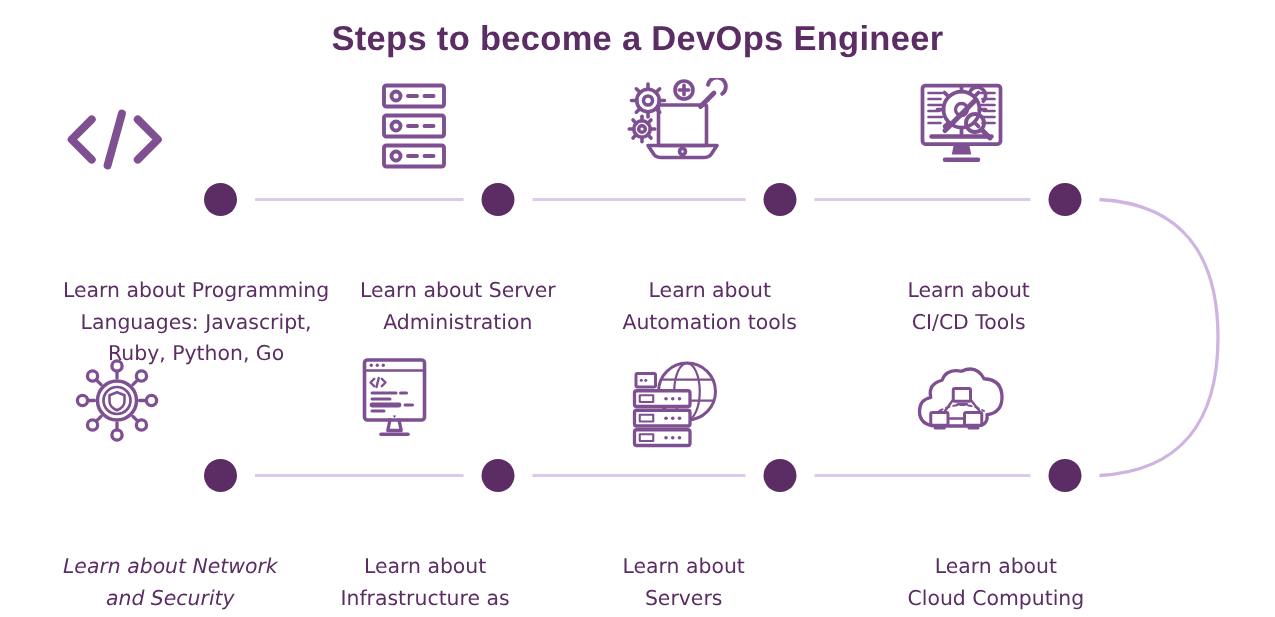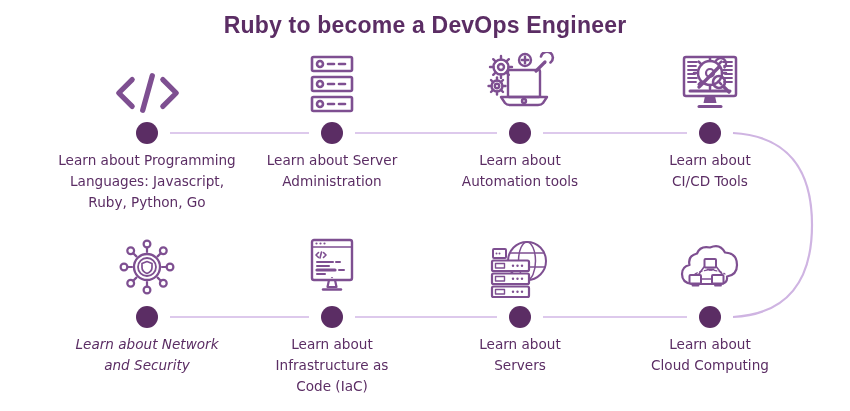--- a/index.html
+++ b/index.html
@@ -10,41 +10,41 @@
   .title{
     position:absolute;top:12px;left:0;width:850px;text-align:center;
     font-size:23px;font-weight:700;letter-spacing:.2px;color:var(--c-title,#5b2d64);
     margin:0;
   }
   .connector{position:absolute;top:0;left:0;}
   .conn-line line{stroke:var(--c-line,#ddc9ec);}
   .conn-curve{stroke:var(--c-curve,#cfb4e2);fill:none;}
   .conn-dot circle{fill:var(--c-dot,#5b2d64);}
   .step{
-    position:absolute;width:210px;display:flex;flex-direction:column;align-items:center;
+    position:absolute;width:210px;display:flex;flex-direction:column;align-items:flex-start;gap:34px;
   }
   .row-top{top:50px;}
   .row-bottom{top:234px;}
   .icon-box{height:66px;display:flex;align-items:flex-end;justify-content:center;}
   .icon-box svg{display:block;}
   .g-icon{stroke:var(--c-icon,#7e4f91);fill:none;stroke-linecap:round;stroke-linejoin:round;}
   .fillp{fill:var(--c-icon,#7e4f91);stroke:none;}
   .fillw{fill:#fff;}
   .step-label{
     margin-top:34px;text-align:center;white-space:pre-line;
     font-family:"DejaVu Sans","Liberation Sans",sans-serif;
     font-size:13.6px;line-height:21px;color:var(--c-label,#5b2d64);font-weight:500;
   }
 </style>
 </head>
 <body>
 
 <div class="canvas">
 
-  <h1 class="title">Ruby to become a DevOps Engineer</h1>
+  <h1 class="title">Steps to become a DevOps Engineer</h1>
 
   <svg class="connector" width="850" height="411" viewBox="0 0 850 411">
     <g class="conn-line" stroke-width="2">
       <line x1="170" y1="133" x2="309" y2="133"></line>
       <line x1="355" y1="133" x2="497" y2="133"></line>
       <line x1="543" y1="133" x2="687" y2="133"></line>
       <line x1="170" y1="317" x2="309" y2="317"></line>
       <line x1="355" y1="317" x2="497" y2="317"></line>
       <line x1="543" y1="317" x2="687" y2="317"></line>
     </g>
@@ -69,21 +69,21 @@
           <path d="M 52 10 L 66 24 L 52 38"></path>
           <path d="M 41 6 L 31 42"></path>
         </g>
       </svg>
     </div>
     <div class="step-label">Learn about Programming
 Languages: Javascript,
 Ruby, Python, Go</div>
   </div>
 
-  <div class="step row-top" style="left:227px;">
+  <div class="step row-top" style="left:240px;">
     <div class="icon-box">
       <svg width="72" height="64" viewBox="0 0 72 64">
         <g class="g-icon" stroke-width="2.6">
           <rect x="16" y="5" width="40" height="14" rx="1.5"></rect>
           <rect x="16" y="25" width="40" height="14" rx="1.5"></rect>
           <rect x="16" y="45" width="40" height="14" rx="1.5"></rect>
           <circle cx="24" cy="12" r="3"></circle>
             <line x1="32" y1="12" x2="38" y2="12"></line>
             <line x1="43" y1="12" x2="49" y2="12"></line>
           <circle cx="24" cy="32" r="3"></circle>

